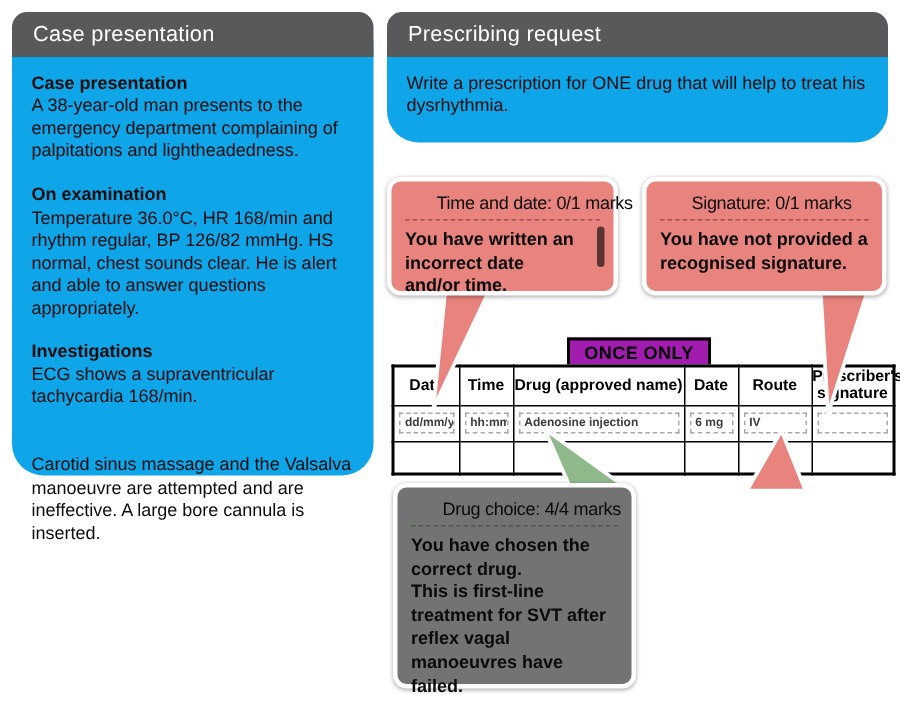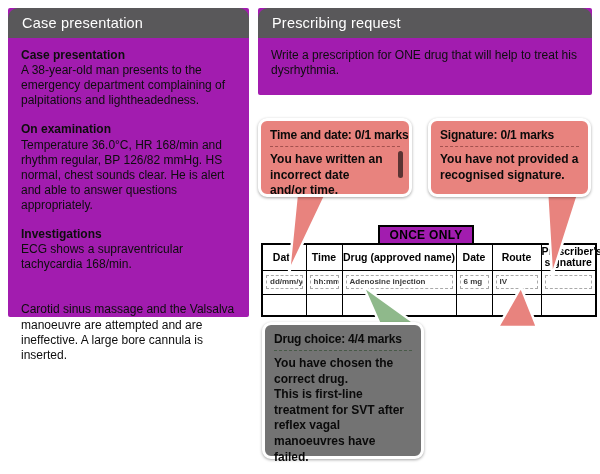--- a/index.html
+++ b/index.html
@@ -5,21 +5,21 @@
   * { margin:0; padding:0; box-sizing:border-box; }
   html,body { background:#fff; }
   body {
     font-family:"Liberation Sans","DejaVu Sans",sans-serif;
     width:600px; height:474px; position:relative; overflow:hidden;
     -webkit-font-smoothing:antialiased;
   }
   .page { position:absolute; left:0; top:0; width:600px; height:474px; }
 
   
-  .panel { position:absolute; border-radius:2px; background:#a21caf; }
+  .panel { position:absolute; border-radius:21px; background:#0ea5e9; }
   .panel-header {
     background:#59585a; color:#fff; font-size:14.5px; font-weight:500;
     height:30px; line-height:30px; padding-left:14px;
     border-radius:10px 10px 0 0; letter-spacing:.2px;
   }
   #left-panel  { left:8px;  top:8px; width:241px; height:309px; }
   #right-panel { left:258px; top:8px; width:334px; height:87px; }
   .panel-body { padding:10px 13px; font-size:12px; line-height:1.26; color:#0d0d0d; }
   .section { margin-bottom:14px; }
   .section:last-child { margin-bottom:0; }
@@ -56,21 +56,21 @@
   
   #tails { position:absolute; left:0; top:0; z-index:5; pointer-events:none; }
 
   
   .callout {
     position:absolute; z-index:6; border:3px solid #fff; border-radius:9px;
     box-shadow:0 1px 3px rgba(0,0,0,.35); padding:7px 9px; color:#0a0a0a;
   }
   .callout.pink  { background:#e8837e; }
   .callout.green { background:#737373; }
-  .callout h4 { font-size:12px; font-weight:bold; white-space:nowrap; letter-spacing:-.2px; }
+  .callout h4 { font-size:12px; font-weight:normal; white-space:nowrap; letter-spacing:-.2px;margin-left:21px; }
   .callout .sep { border:none; border-top:1px dashed rgba(80,20,20,.45); margin:4px 0 5px; }
   .callout.green .sep { border-top-color:rgba(20,60,20,.45); }
   .callout .body { font-size:12px; line-height:1.3; }
   .callout .body span { display:block;font-weight:bold; }
   #callout-time-date  { left:258px; top:118px; width:154px; height:79px; }
   #callout-time-date .body { padding-right:12px; }
   #callout-signature  { left:428px; top:118px; width:163px; height:79px; }
   #callout-drug-choice{ left:262px; top:322px; width:162px; height:137px; }
   #callout-dose-route { left:428px; top:322px; width:163px; height:106px; }
   .scroll-thumb {

